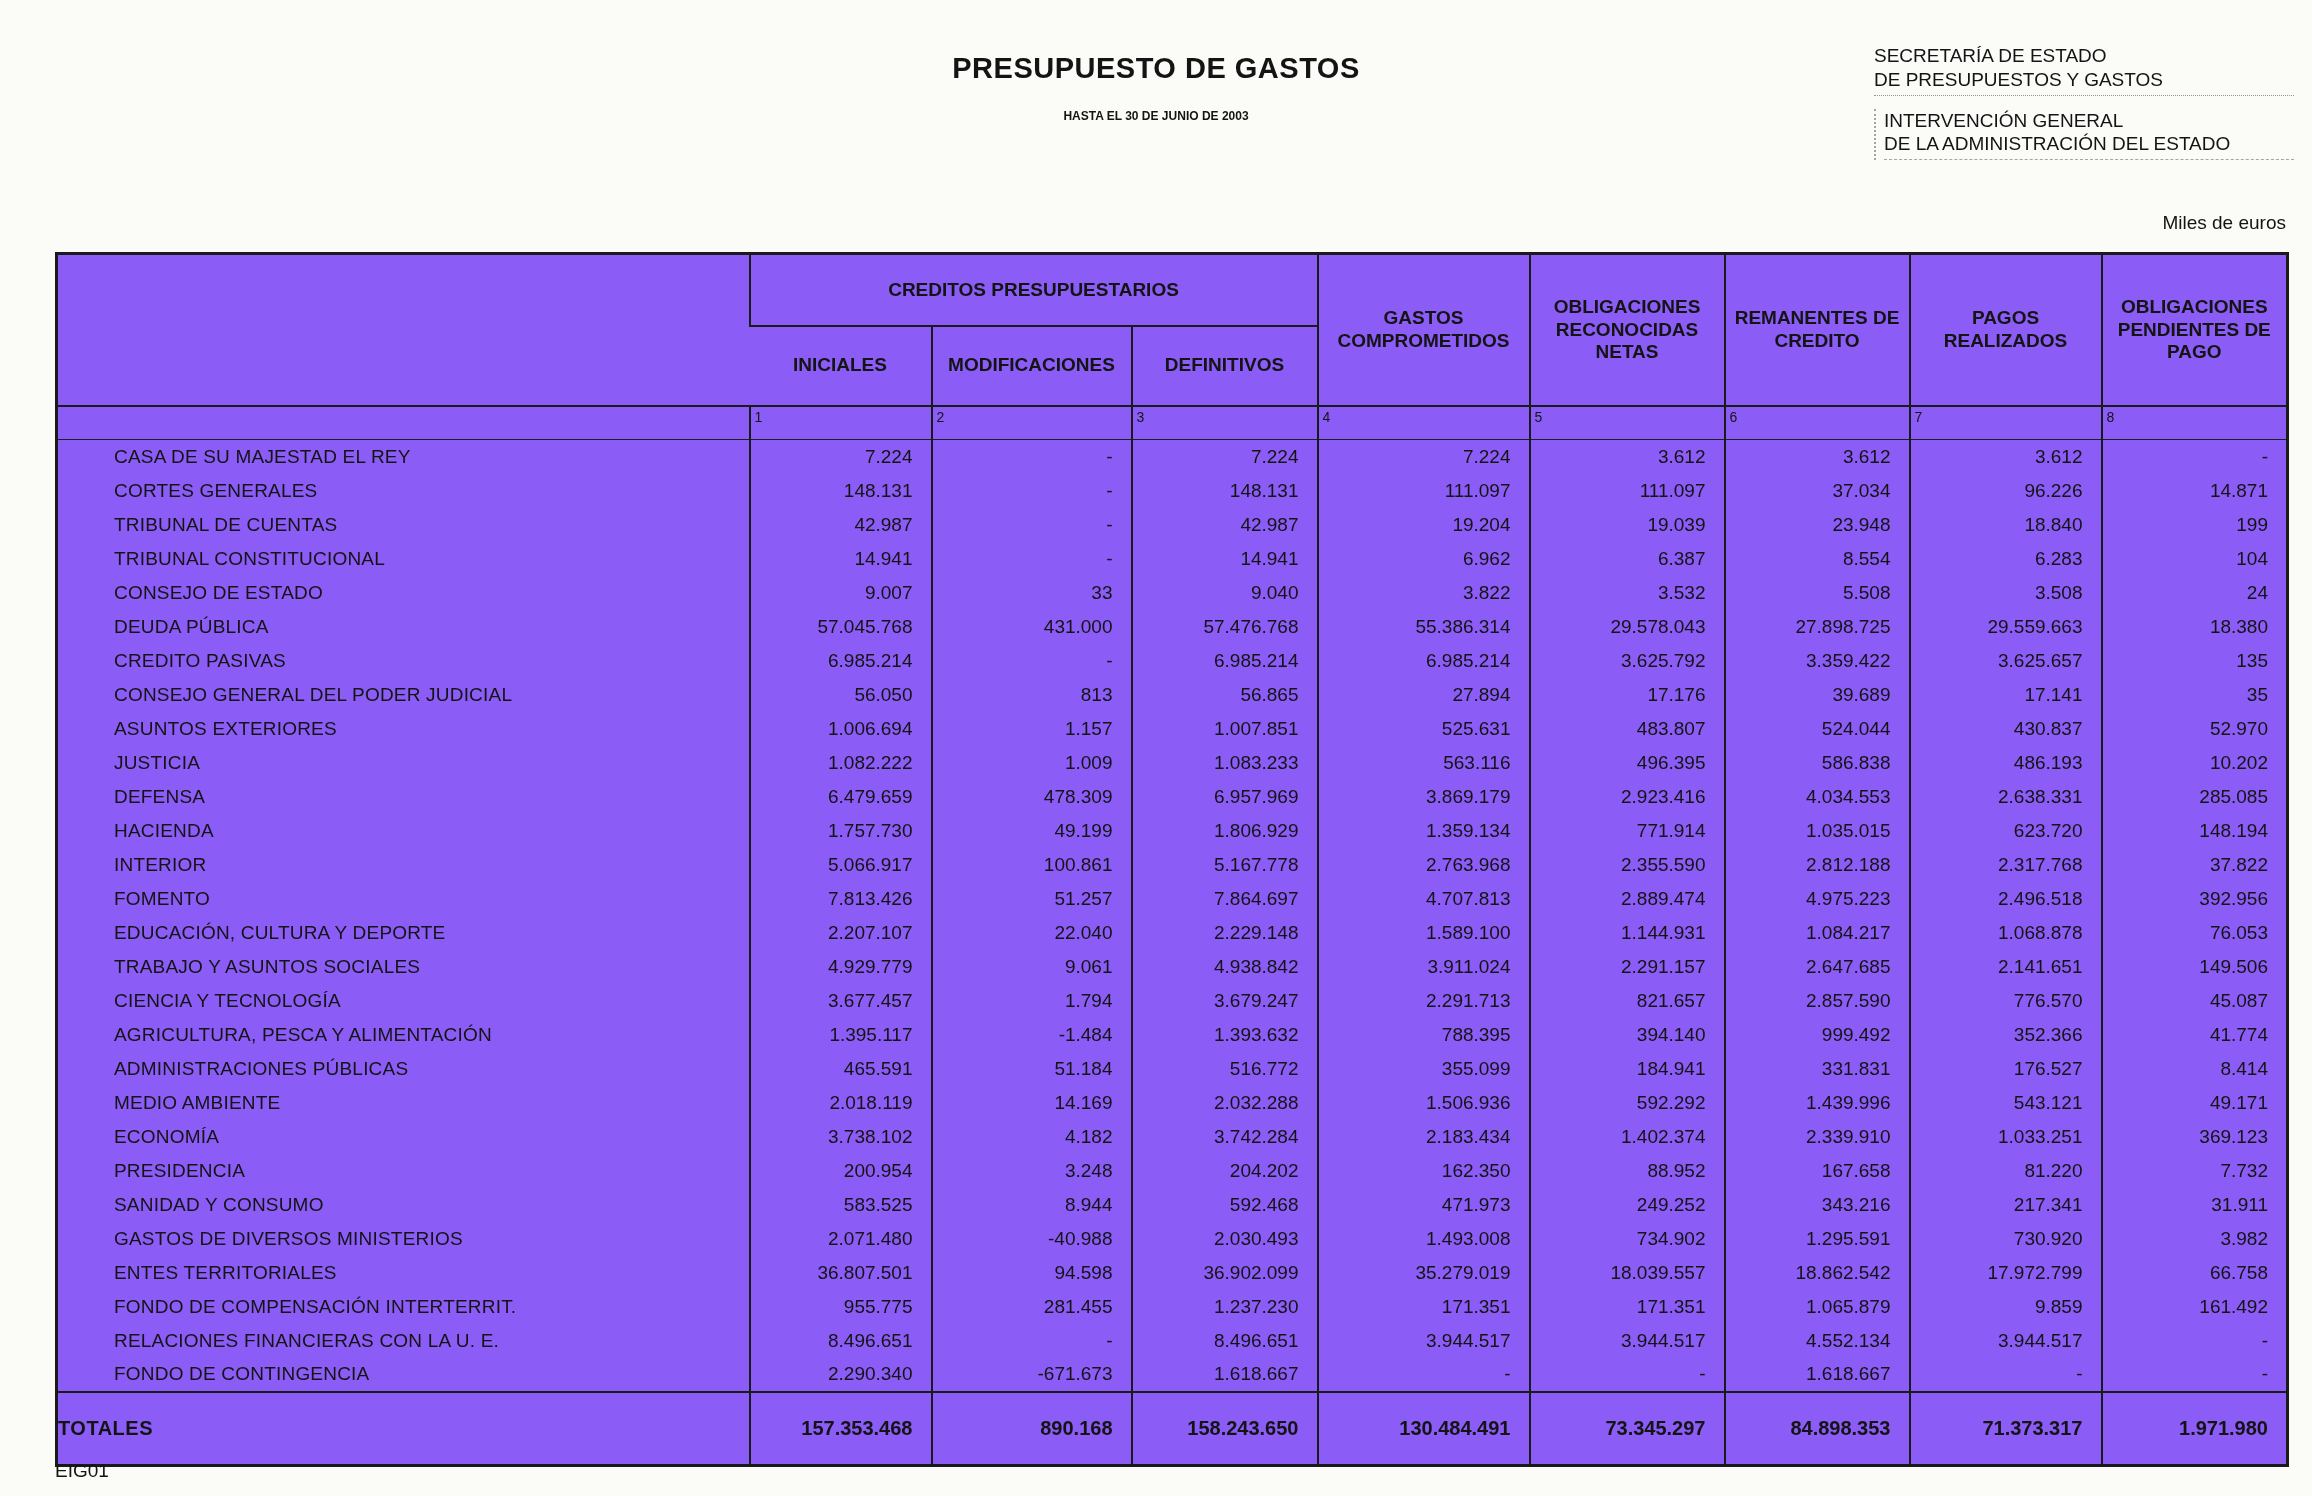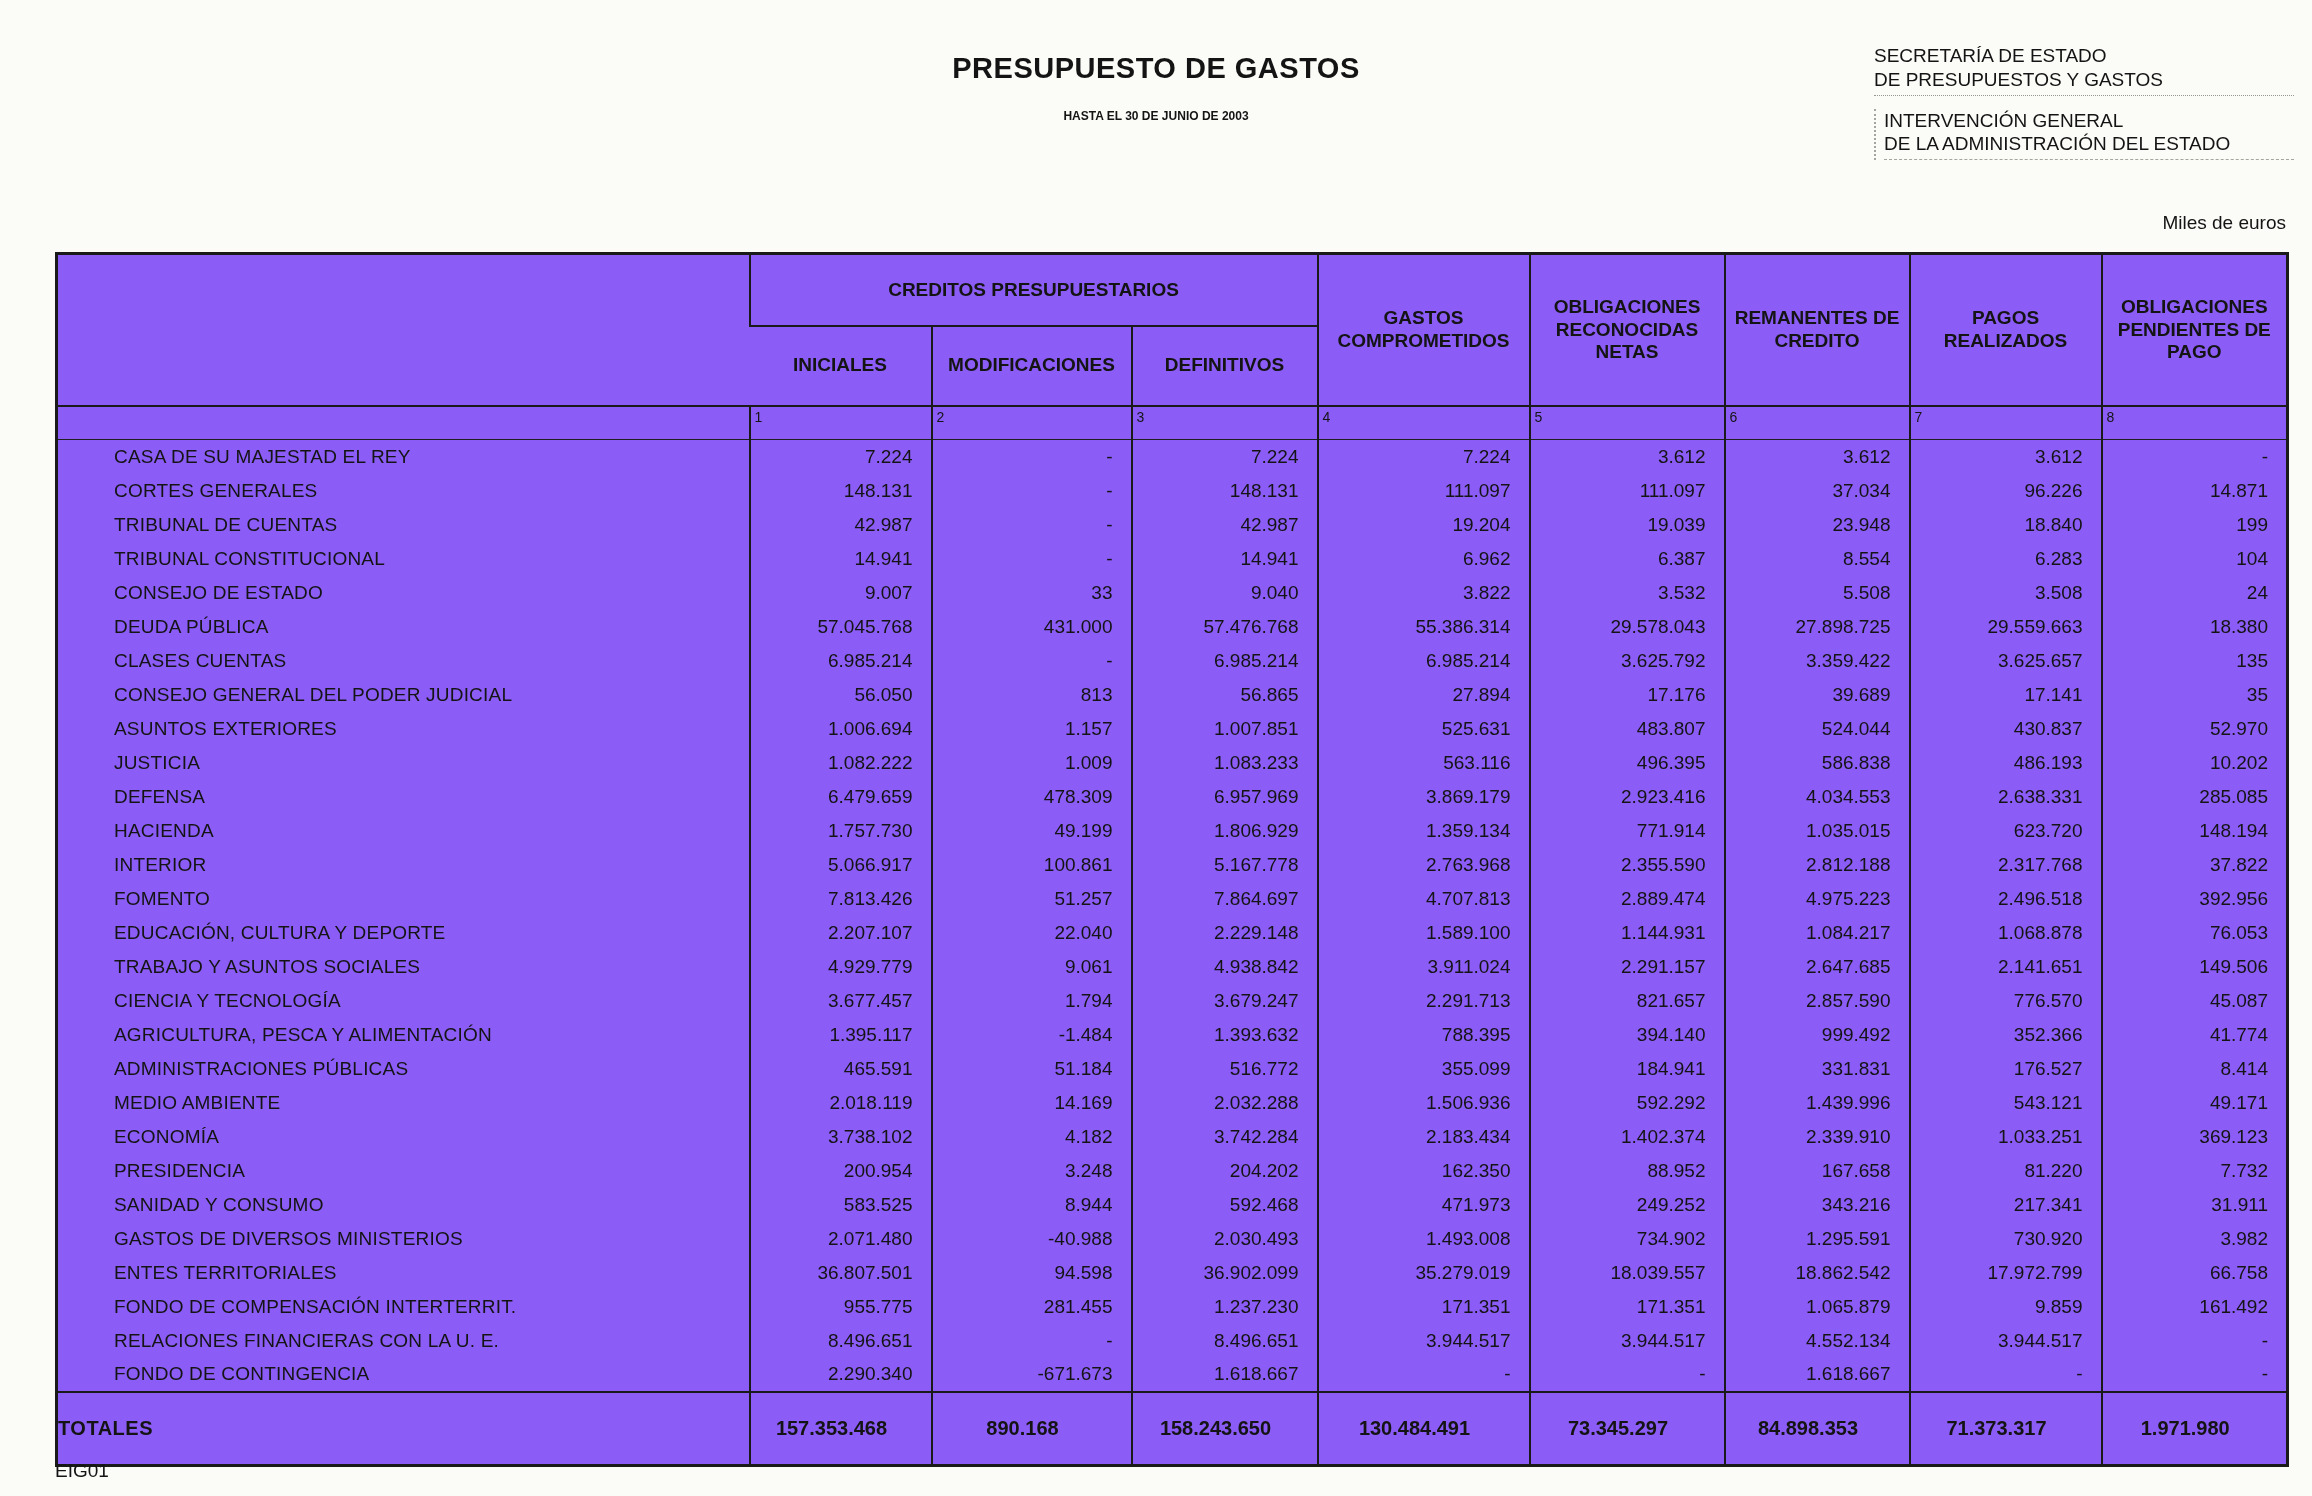--- a/index.html
+++ b/index.html
@@ -55,21 +55,21 @@
 
   tbody td { height: 34px; font-size: 19px; vertical-align: middle; }
   tbody td.section { text-align: left; padding-left: 56px; white-space: nowrap; letter-spacing: 0.2px; }
   tbody td.num { text-align: right; padding-right: 18px; white-space: nowrap; }
 
   tfoot td {
     border-top: 2px solid #1a1a1a;
     height: 74px; font-weight: bold; font-size: 20px; vertical-align: middle;
   }
   tfoot td.totals-label { text-align: left; letter-spacing: 0.5px; }
-  tfoot td.num { text-align: center; padding-right: 18px; white-space: nowrap; }
+  tfoot td.num { text-align: right; padding-right: 18px; white-space: nowrap; }
 
   .form-code { position: absolute; top: 1460px; left: 55px; font-size: 19px; }
 </style>
 </head>
 <body>
 
 <div class="page">
 
   <div class="title-block">
     <div class="title">PRESUPUESTO DE GASTOS</div>
@@ -187,21 +187,21 @@
           <td class="num">57.045.768</td>
           <td class="num">431.000</td>
           <td class="num">57.476.768</td>
           <td class="num">55.386.314</td>
           <td class="num">29.578.043</td>
           <td class="num">27.898.725</td>
           <td class="num">29.559.663</td>
           <td class="num">18.380</td>
         </tr>
         <tr>
-          <td class="section">CLASES CUENTAS</td>
+          <td class="section">CREDITO PASIVAS</td>
           <td class="num">6.985.214</td>
           <td class="num">-</td>
           <td class="num">6.985.214</td>
           <td class="num">6.985.214</td>
           <td class="num">3.625.792</td>
           <td class="num">3.359.422</td>
           <td class="num">3.625.657</td>
           <td class="num">135</td>
         </tr>
         <tr>

